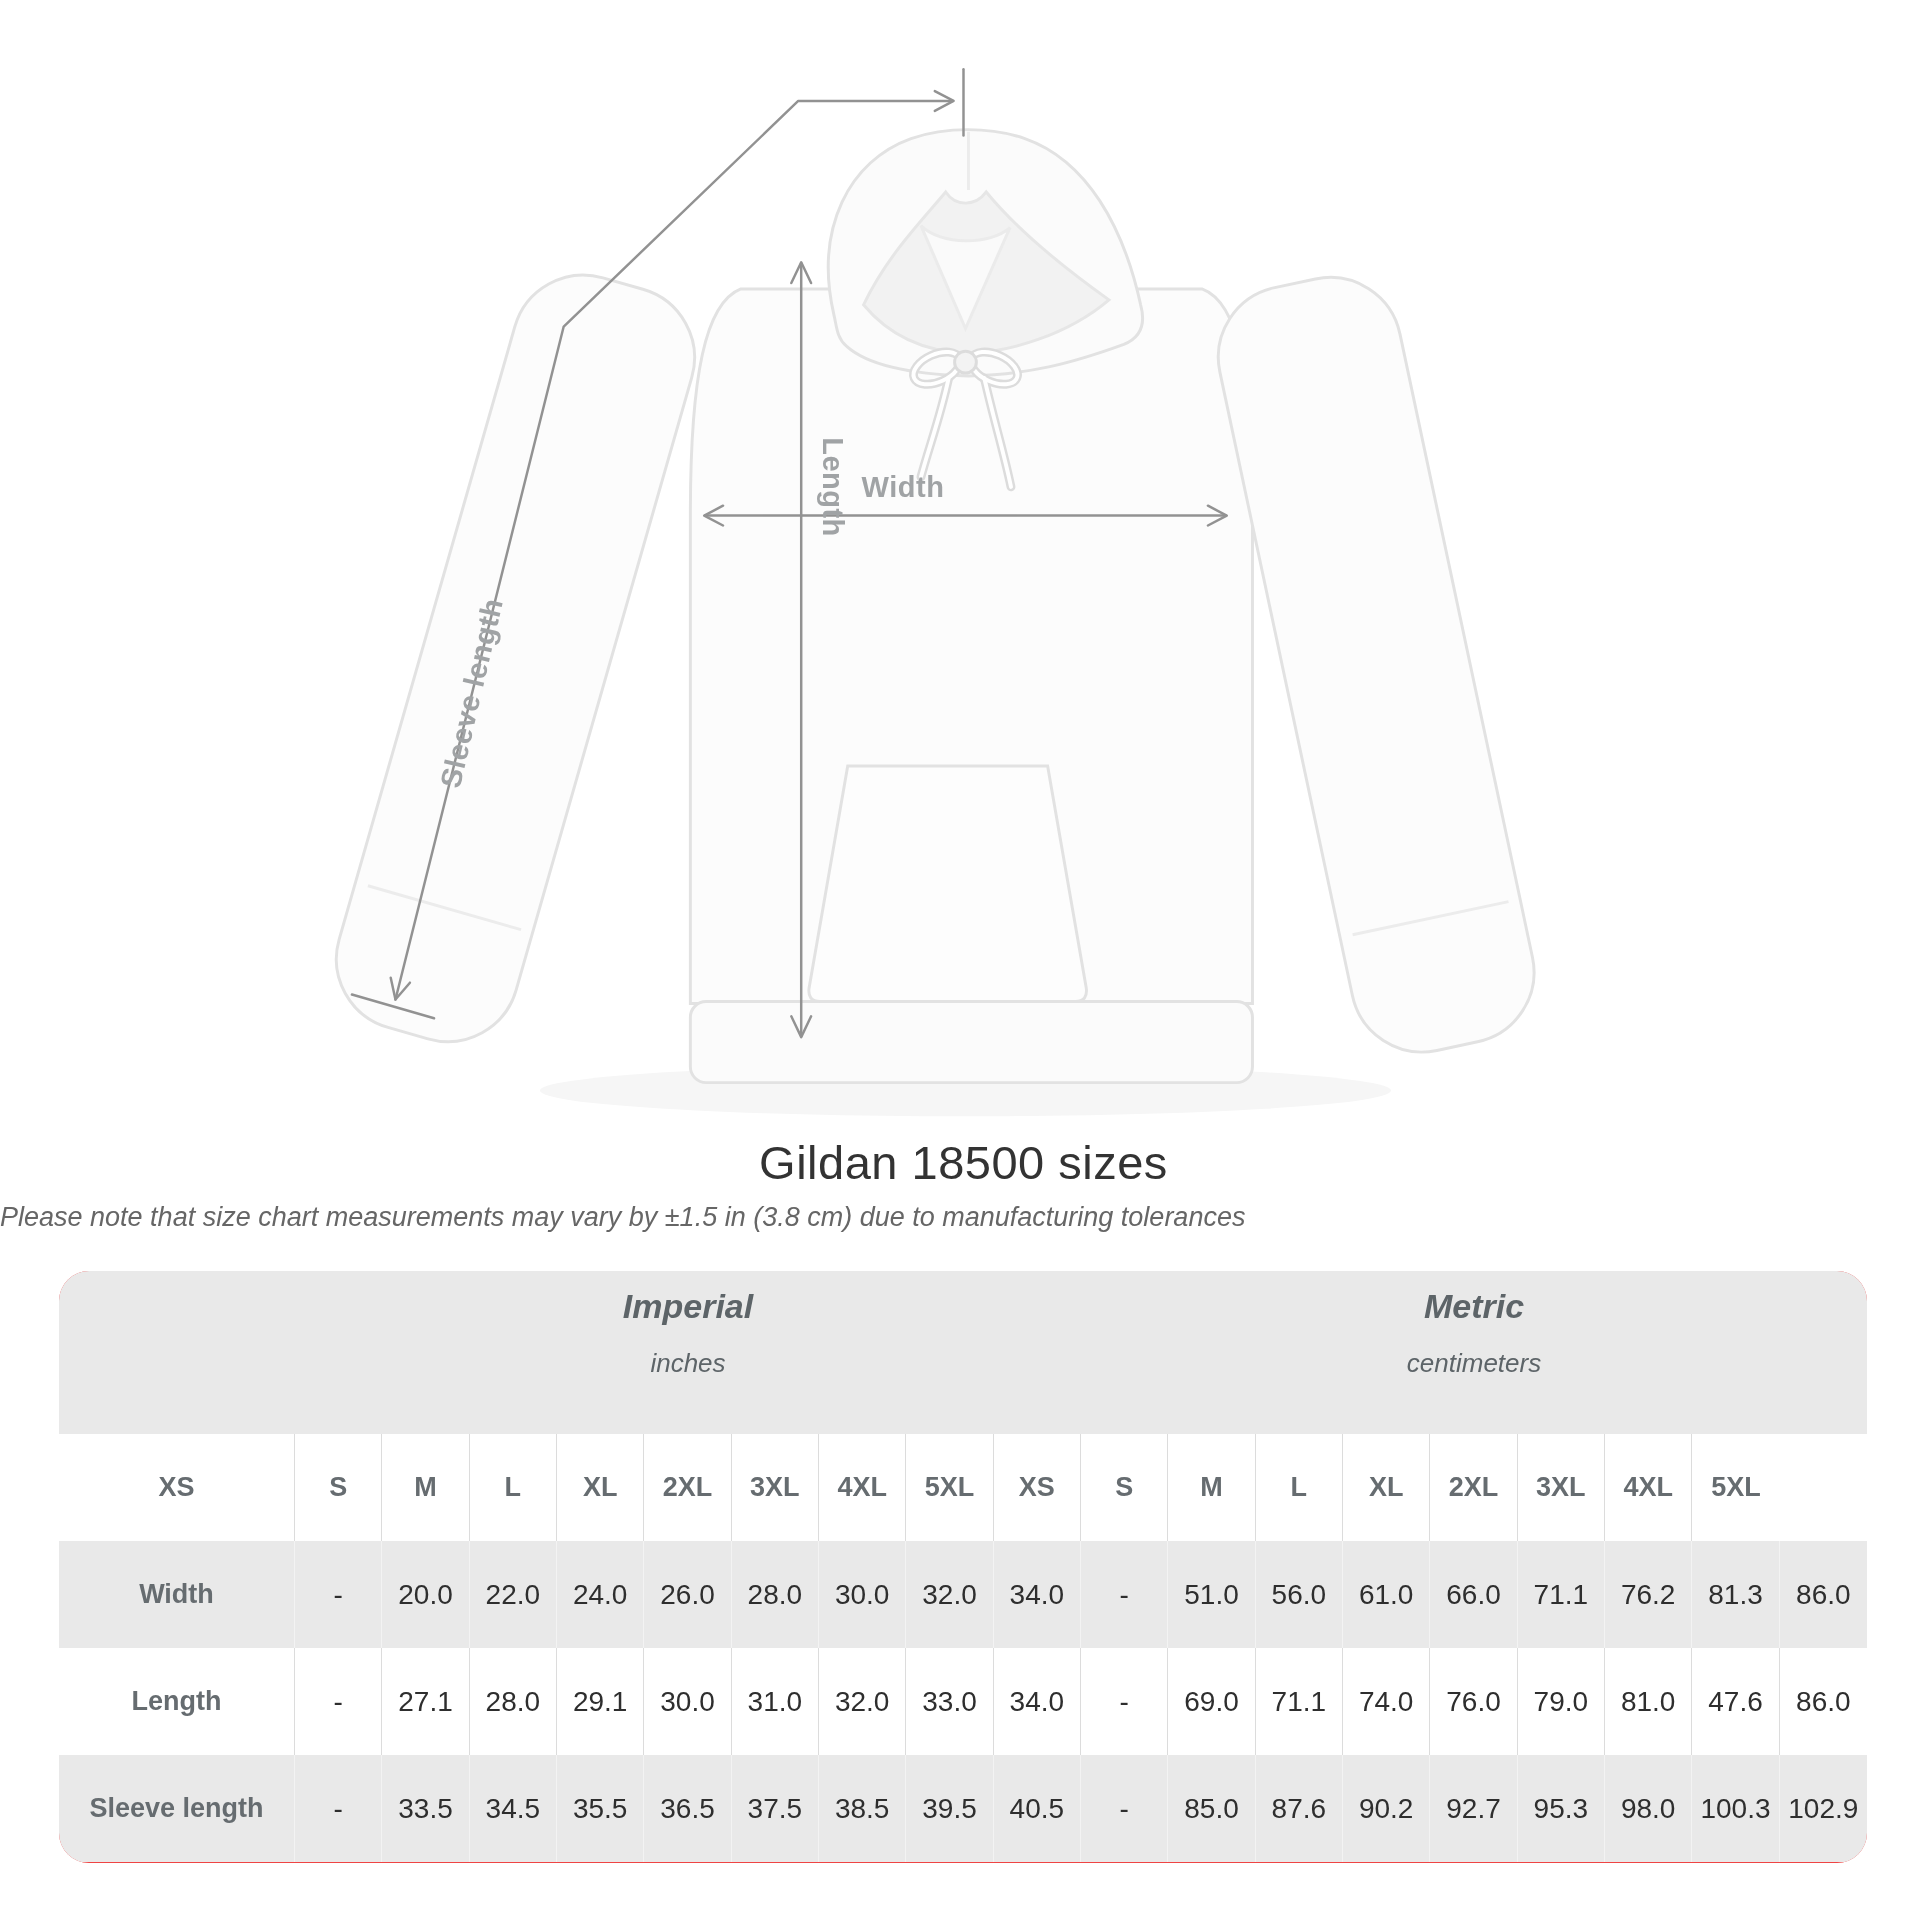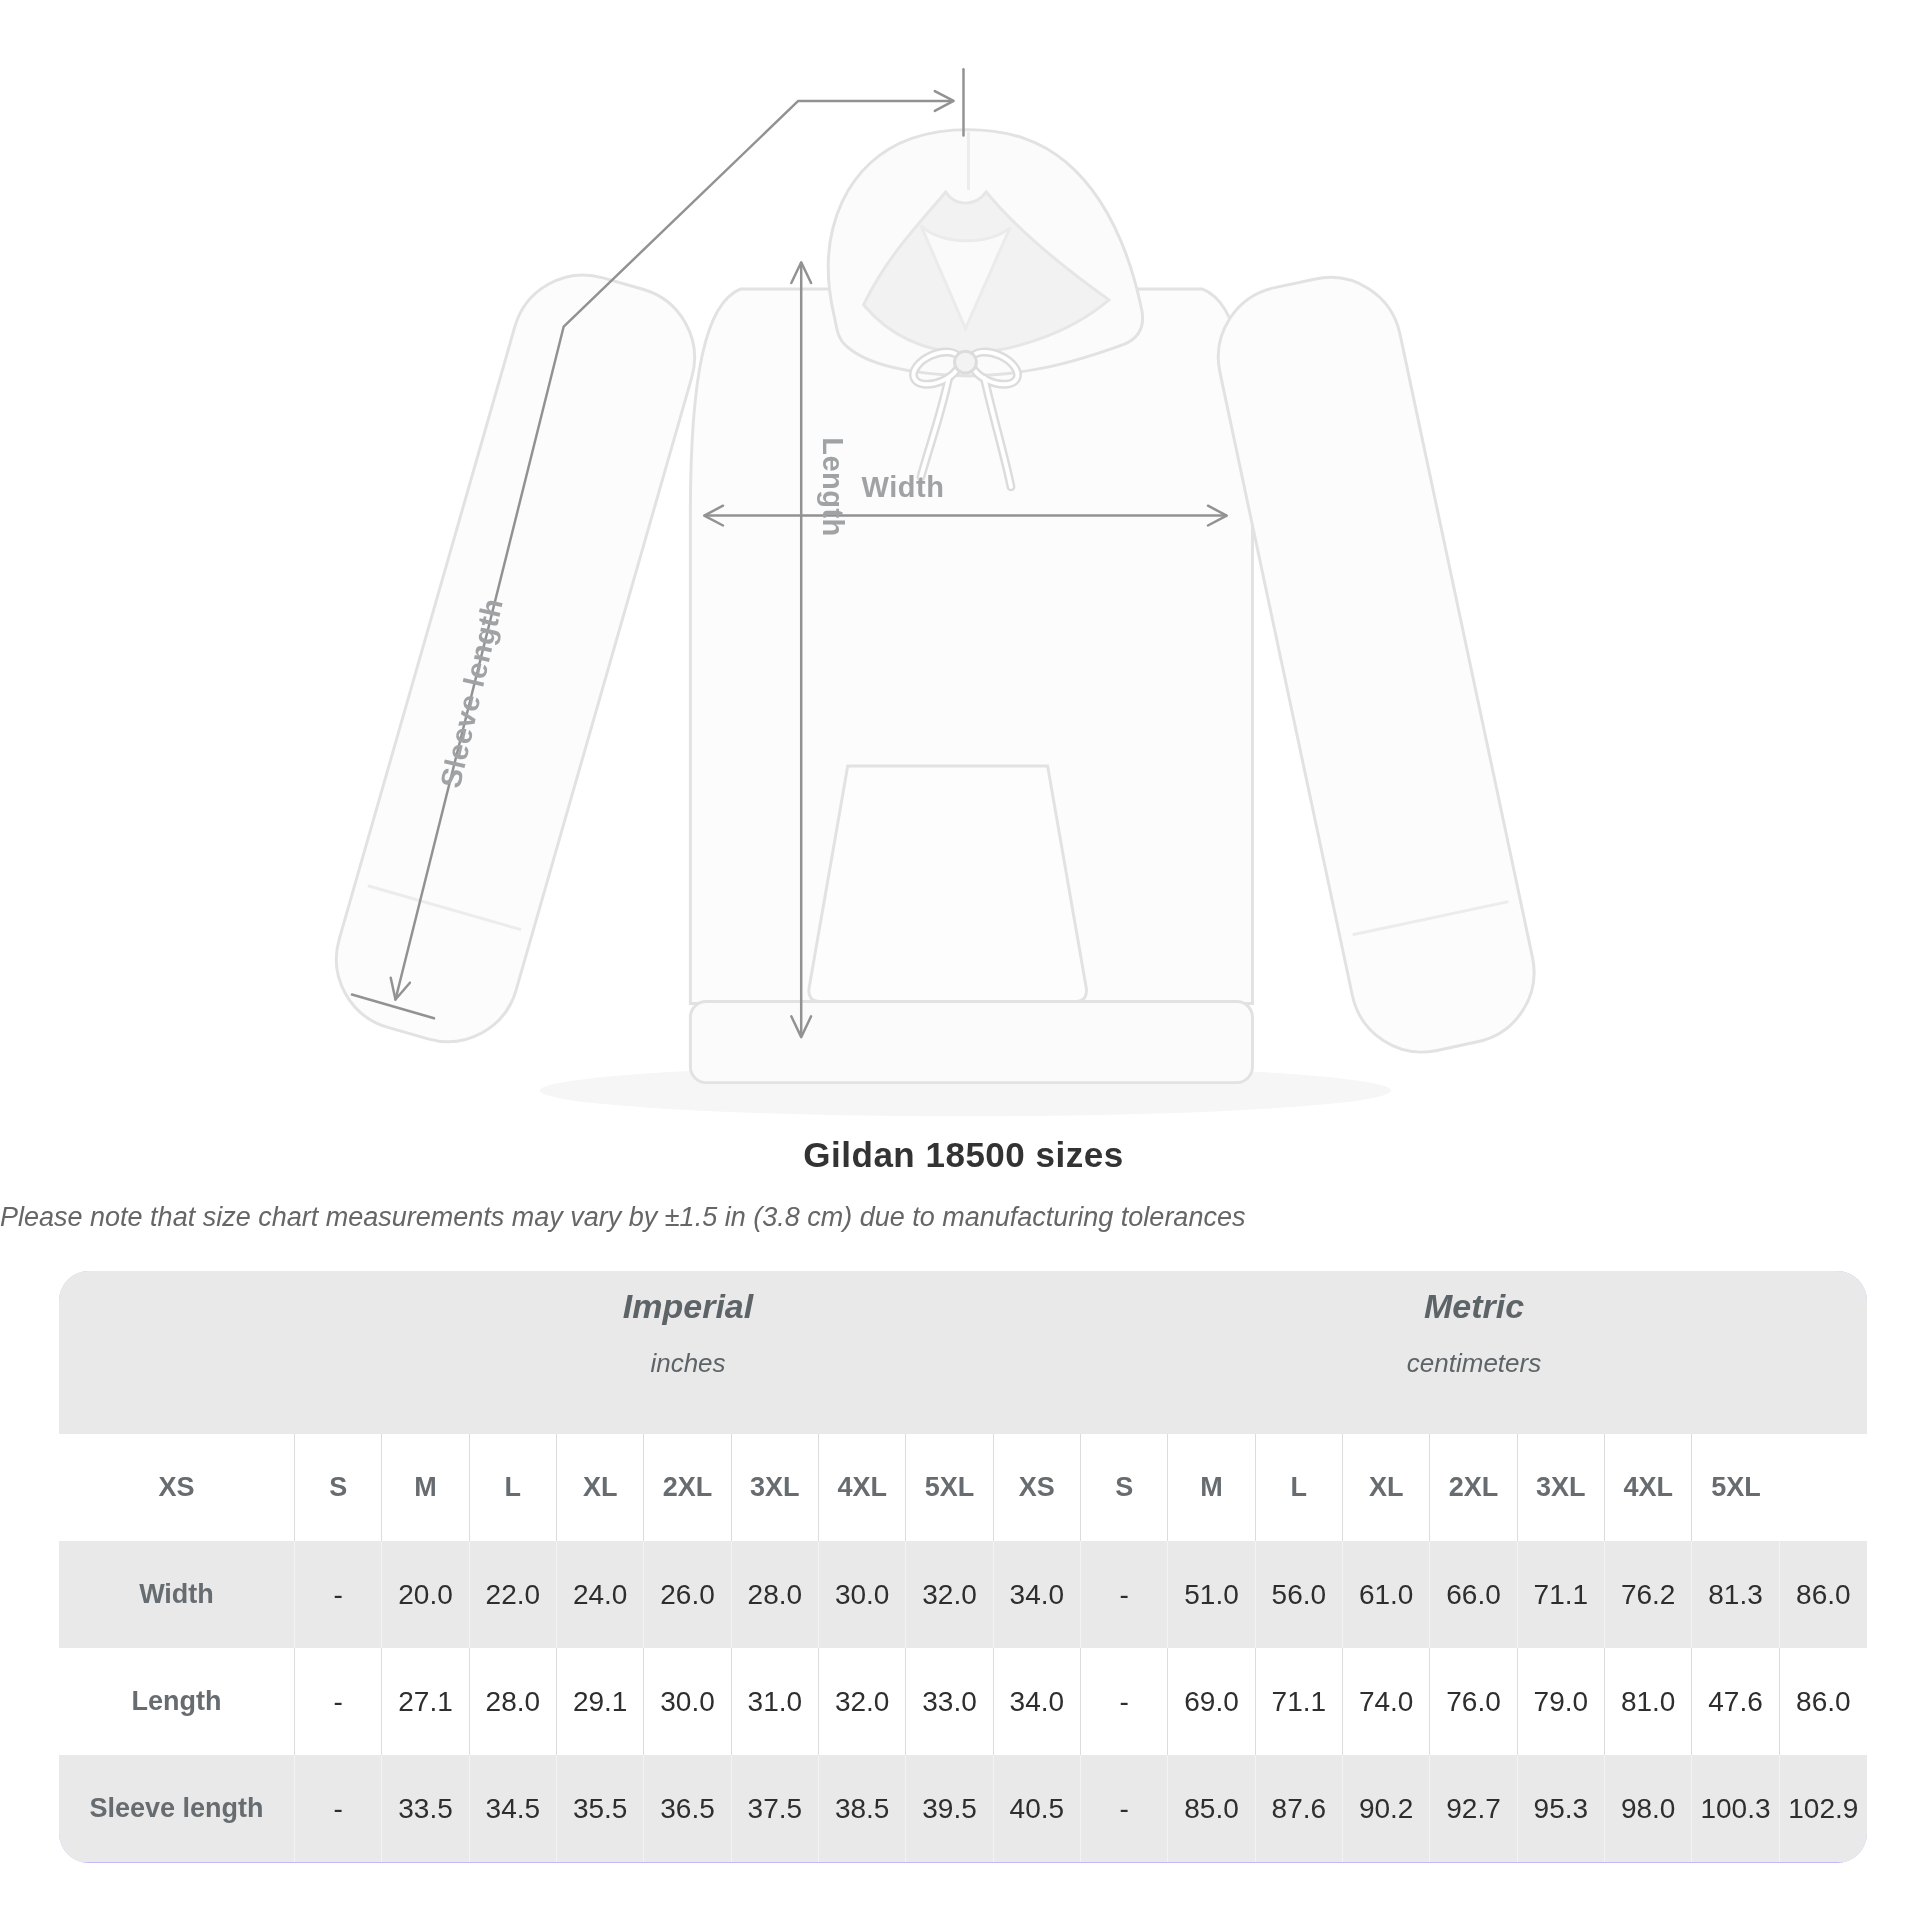--- a/index.html
+++ b/index.html
@@ -11,27 +11,27 @@
   .diagram { position:absolute; left:0; top:0; width:1927px; height:1143px; }
   .hoodie-svg, .dims-svg { position:absolute; left:0; top:0; width:1927px; height:1143px; }
   .dim-label { position:absolute; color:#a0a3a5; font-weight:bold; font-size:29px;
     letter-spacing:0.5px; white-space:nowrap; }
   .dim-label.length { left:832px; top:487px; transform:translate(-50%,-50%) rotate(90deg); }
   .dim-label.width  { left:903px; top:487px; transform:translate(-50%,-50%); }
   .dim-label.sleeve { left:472px; top:693px; transform:translate(-50%,-50%) rotate(-77deg); }
 
   
   .page-title { position:absolute; top:1135px; left:0; width:100%; text-align:center;
-    font-size:35px; font-weight:bold; color:#333333; letter-spacing:0.5px; }
+    font-size:47px; font-weight:normal; color:#333333; letter-spacing:0.5px; }
   .page-subtitle { position:absolute; top:1202px; left:0; width:100%; 
     font-size:27px; font-style:italic; color:#666666; }
 
   
   .sizetable { position:absolute; left:59px; top:1271px; width:1808px; height:592px;
-    border-radius:30px; overflow:hidden; background:#c4b5fd; }
+    border-radius:30px; overflow:hidden; background:#ef4444; }
   .unitband { height:163px; background:#e9e9e9; display:grid;
     grid-template-columns:236px 1fr 1fr; }
   .unitgroup { display:flex; flex-direction:column; align-items:center;
     justify-content:center; gap:22px; padding-bottom:40px; }
   .unitname { font-size:34px; font-weight:bold; font-style:italic; color:#5d6468; }
   .unitsub  { font-size:26px; font-style:italic; color:#5d6468; }
 
   .trow { display:grid; grid-template-columns:236px repeat(18,1fr); height:107px; }
   .trow.white { background:#ffffff; }
   .trow.gray  { background:#e9e9e9; }

